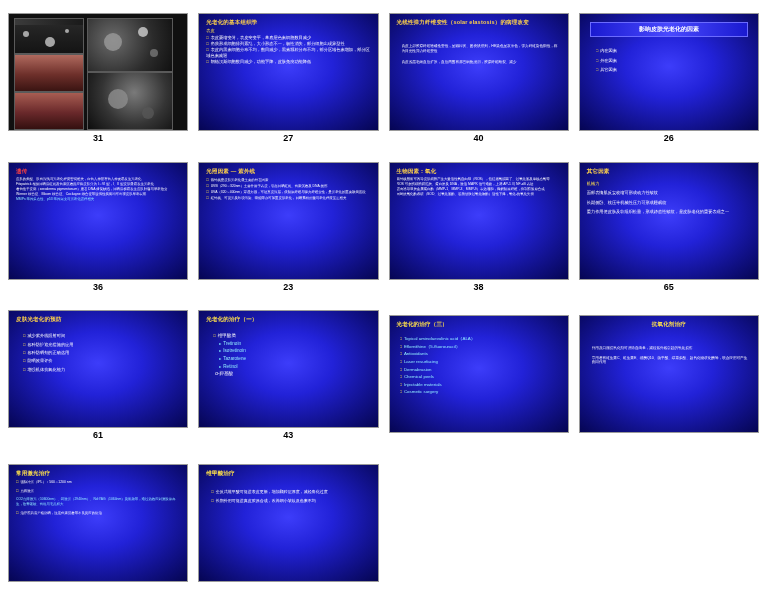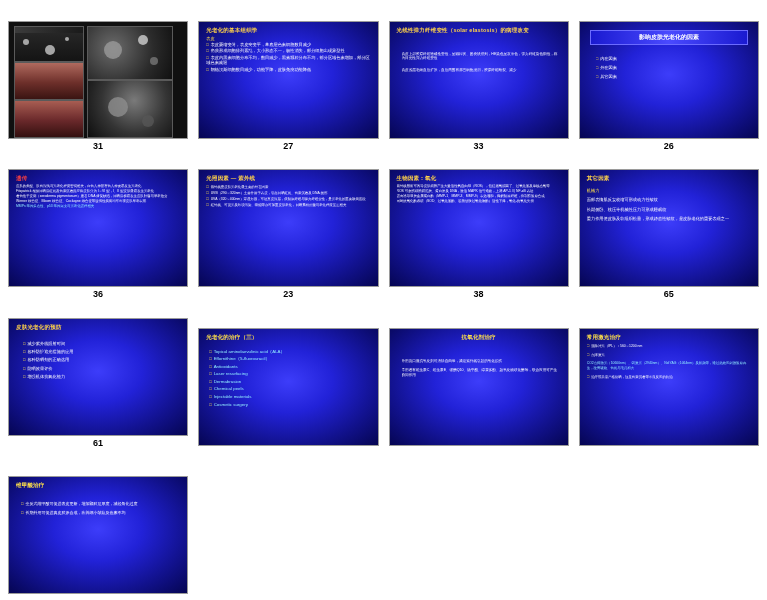--- a/index.html
+++ b/index.html
@@ -25,21 +25,21 @@
     row-gap: 4px;
     padding: 6px 8px 4px 8px;
     box-sizing: border-box;
     width: 767px;
     height: 600px;
   }
   .cell {
     display: flex;
     flex-direction: column;
     align-items: center;
-    justify-content: flex-end;
+    justify-content: center;
   }
   .slide {
     position: relative;
     width: 100%;
     height: 118px;
     box-sizing: border-box;
     border: 1px solid #9a9a9a;
     overflow: hidden;
     background: #0a0a8c;
   }
@@ -199,21 +199,21 @@
 
     <div class="cell">
       <div class="slide bg-blue">
         <div class="s-title">光线性弹力纤维变性（solar elastosis）的病理改变</div>
         <div class="s-body mini" style="top:30px;left:12px;right:10px;">
           <span class="ln wrap">真皮上部胶原纤维嗜碱性变性，呈颗粒状、团块状排列，HE染色呈灰蓝色，弹力纤维染色阳性，称为日光性弹力纤维变性</span>
           <span class="ln wrap"></span>
           <span class="ln wrap" style="margin-top:6px;">真皮浅层毛细血管扩张，血管周围有淋巴细胞浸润，胶原纤维断裂、减少</span>
         </div>
       </div>
-      <div class="num">33</div>
+      <div class="num">40</div>
     </div>
 
     <div class="cell">
       <div class="slide bg-blue">
         <div class="box-title">影响皮肤光老化的因素</div>
         <div class="s-body" style="top:34px;left:16px;">
           <span class="ln b">内在因素</span>
           <span class="ln b" style="margin-top:4px;">外在因素</span>
           <span class="ln b" style="margin-top:4px;">其它因素</span>
         </div>
@@ -282,20 +282,34 @@
           <span class="ln b">减少紫外线照射时间</span>
           <span class="ln b" style="margin-top:3px;">各种防护遮光措施的应用</span>
           <span class="ln b" style="margin-top:3px;">各种防晒剂的正确选用</span>
           <span class="ln b" style="margin-top:3px;">防晒效果评价</span>
           <span class="ln b" style="margin-top:3px;">增强机体抗氧化能力</span>
         </div>
       </div>
       <div class="num">61</div>
     </div>
 
+    <div class="cell">
+      <div class="slide bg-blue">
+        <div class="s-title yellow">光老化的治疗（一）</div>
+        <div class="s-body lat" style="top:22px;left:14px;">
+          <span class="ln b">维甲酸类</span>
+          <span class="ln t cy" style="margin-left:6px;">Tretinoin</span>
+          <span class="ln t cy" style="margin-left:6px;">Isotretinoin</span>
+          <span class="ln t cy" style="margin-left:6px;">Tazarotene</span>
+          <span class="ln t cy" style="margin-left:6px;">Retinol</span>
+          <span class="ln" style="margin-left:2px;">α-羟基酸</span>
+        </div>
+      </div>
+      <div class="num">43</div>
+    </div>
 
 
     <div class="cell">
       <div class="slide bg-blue">
         <div class="s-title yellow">光老化的治疗（三）</div>
         <div class="s-body" style="top:20px;left:10px;font-size:4.4px;line-height:6.6px;">
           <span class="ln b cy">Topical aminolaevulinic acid（ALA）</span>
           <span class="ln b cy">Eflornithine（5-fluorouracil）</span>
           <span class="ln b cy">Antioxidants</span>
           <span class="ln b cy">Laser resurfacing</span>

